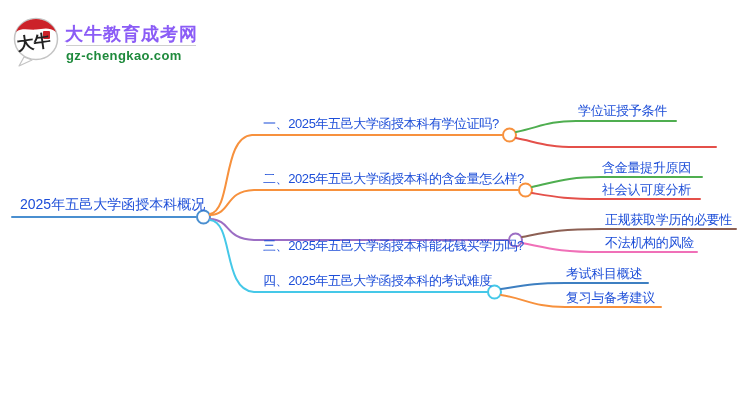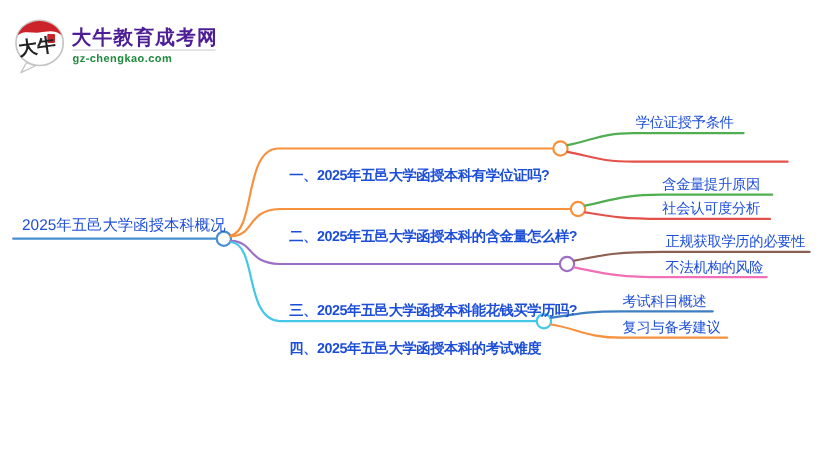--- a/index.html
+++ b/index.html
@@ -4,36 +4,36 @@
 <style>
   html,body{margin:0;padding:0;background:#ffffff;}
   .stage{
     position:relative;width:750px;height:410px;background:#ffffff;overflow:hidden;
     font-family:"Liberation Sans","DejaVu Sans",sans-serif;
   }
   .label{
     position:absolute;white-space:nowrap;color:#1d4ed8;line-height:1.2;
   }
   .central-label{left:20px;top:196px;font-size:14px;font-weight:500;}
-  .branch-label{font-size:13px;letter-spacing:-0.4px;left:263px;font-weight:700;margin-top:36px;}
+  .branch-label{font-size:13px;letter-spacing:-0.4px;left:263px;font-weight:400;}
   .sub-label{font-size:13px;letter-spacing:-0.3px;font-weight:400;}
   .b1{top:116px;} .b2{top:171px;} .b3{top:238px;} .b4{top:273px;}
   .s1a{left:578px;top:103px;} .s1b{left:578px;top:130px;}
   .s2a{left:602px;top:160px;} .s2b{left:602px;top:182px;}
   .s3a{left:605px;top:212px;} .s3b{left:605px;top:235px;text-align:center;}
   .s4a{left:566px;top:266px;} .s4b{left:566px;top:290px;}
   .links{position:absolute;left:0;top:0;width:750px;height:410px;}
   .links path{fill:none;stroke-width:2;stroke-linecap:round;}
   .links circle{fill:#ffffff;stroke-width:2;}
   
   .logo{position:absolute;left:12px;top:16px;width:220px;height:52px;}
   .logo-bubble{position:absolute;left:0;top:0;}
-  .logo-title{position:absolute;left:53px;top:6px;font-size:18px;font-weight:bold;color:#4c1d95;letter-spacing:1px;}
+  .logo-title{position:absolute;left:53px;top:6px;font-size:18px;font-weight:bold;color:#8b5cf6;letter-spacing:1px;}
   .logo-divider{position:absolute;left:54px;top:29px;width:130px;height:1px;background:#cfcfcf;}
-  .logo-domain{position:absolute;left:54px;top:32px;font-size:10px;font-weight:bold;color:#1e8a3c;letter-spacing:0.4px;}
+  .logo-domain{position:absolute;left:54px;top:32px;font-size:13px;font-weight:bold;color:#1e8a3c;letter-spacing:0.4px;}
 </style>
 </head>
 <body>
 
 <div class="stage">
 
   <div class="logo">
     <svg class="logo-bubble" width="50" height="52" viewBox="0 0 50 52">
       <ellipse cx="24" cy="23" rx="21.5" ry="20.5" fill="#ffffff" stroke="#c4c4c4" stroke-width="1.5"></ellipse>
       <path d="M4,16 A21.5,20.5 0 0 1 44,16 C37,10.5 30.5,13 24,13.6 C17,14.2 10,11.5 4,16 Z" fill="#cc2229"></path>

